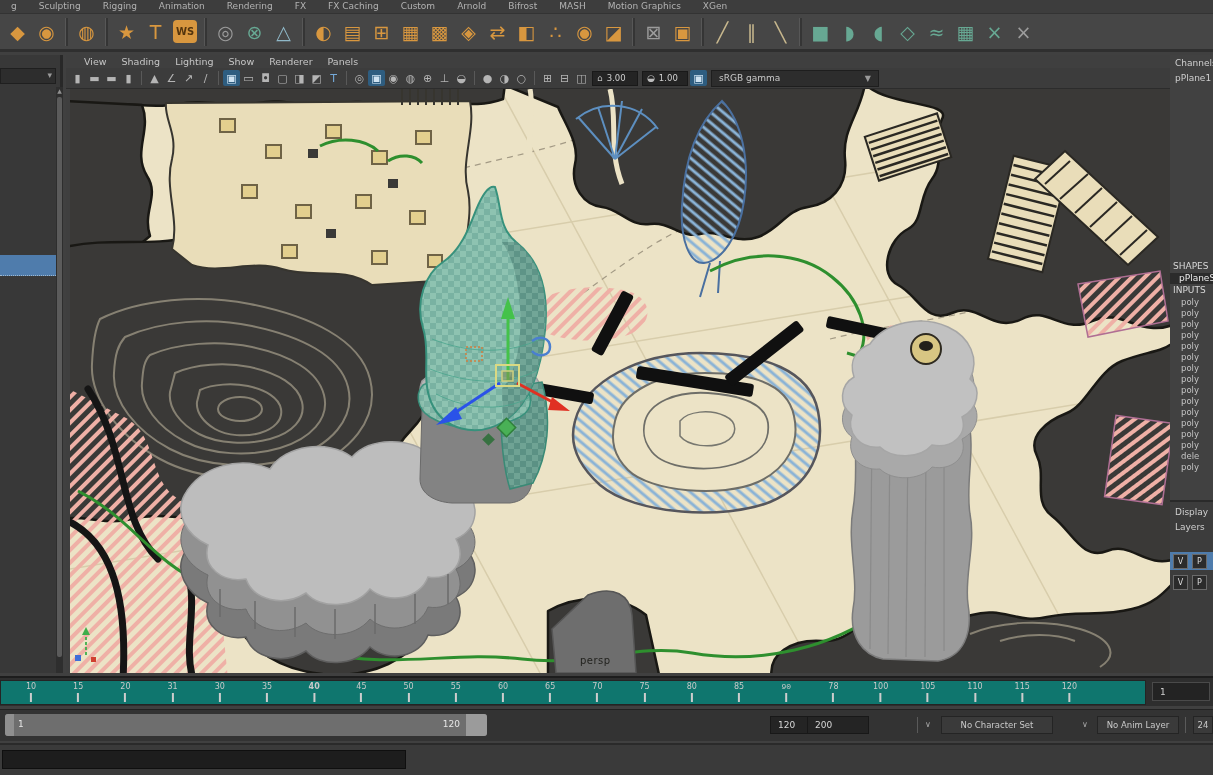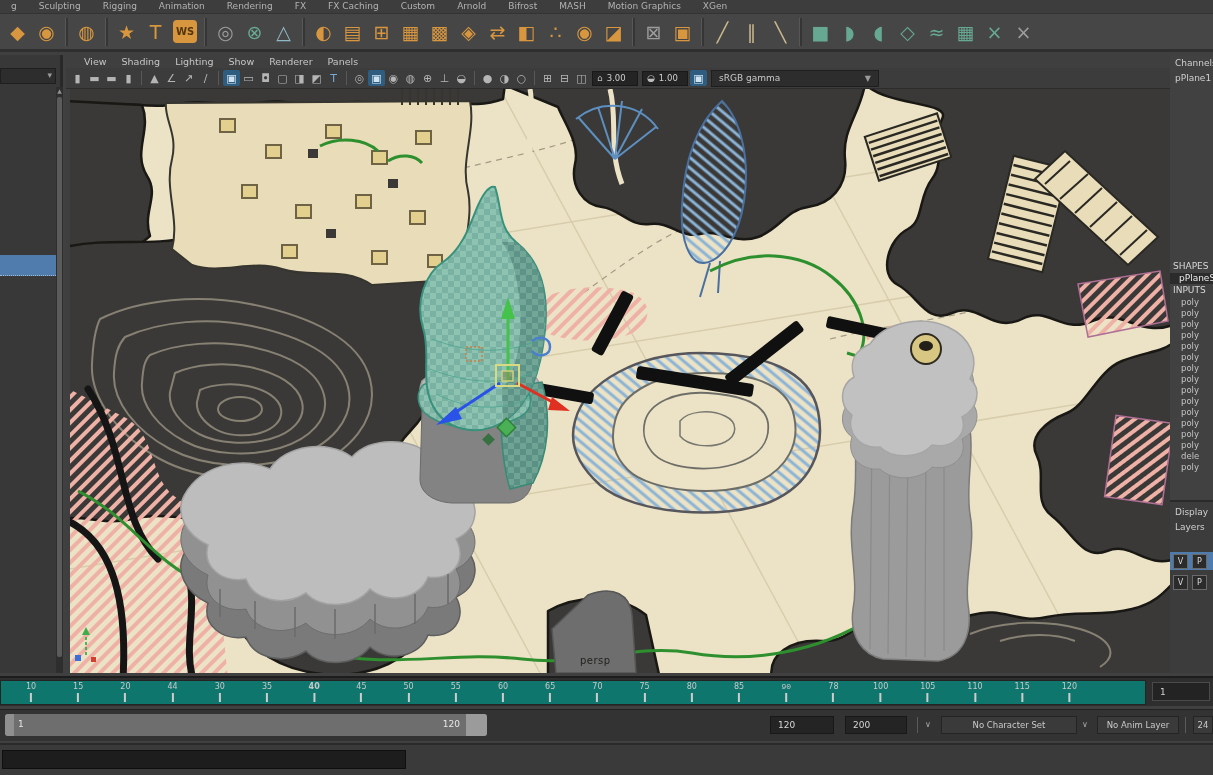--- a/index.html
+++ b/index.html
@@ -522,21 +522,21 @@
         </div>
         <div class="tick" style="left: 77.2px;">
           <span class="num">15</span>
           <div class="mark"></div>
         </div>
         <div class="tick" style="left: 124.4px;">
           <span class="num">20</span>
           <div class="mark"></div>
         </div>
         <div class="tick" style="left: 171.6px;">
-          <span class="num">44</span>
+          <span class="num">31</span>
           <div class="mark"></div>
         </div>
         <div class="tick" style="left: 218.8px;">
           <span class="num">30</span>
           <div class="mark"></div>
         </div>
         <div class="tick" style="left: 266px;">
           <span class="num">35</span>
           <div class="mark"></div>
         </div>
@@ -613,24 +613,24 @@
   </div>
 
   <div class="rangerow">
     <div class="rslider">
       <div class="rs-hl"></div>
       <div class="rs-hr"></div>
       <span class="rs-start">1</span>
       <span class="rs-end">120</span>
     </div>
     <div class="num-field" style="left:770px;width:64px">120</div>
-    <div class="num-field" style="left:845px;width:62px">200</div>
+    <div class="num-field" style="left:807px;width:62px">200</div>
     <div class="rr-sep" style="left:917px"></div>
     <div class="rr-car" style="left:925px">∨</div>
-    <div class="opt-field" style="left:941px;width:136px">No Character Set</div>
+    <div class="opt-field" style="left:941px;width:112px">No Character Set</div>
     <div class="rr-car" style="left:1082px">∨</div>
     <div class="opt-field" style="left:1097px;width:82px">No Anim Layer</div>
     <div class="rr-sep" style="left:1185px"></div>
     <div class="opt-field" style="left:1193px;width:20px">24</div>
   </div>
 
   <div class="statusrow">
     <div class="cmdline"></div>
   </div>
 

